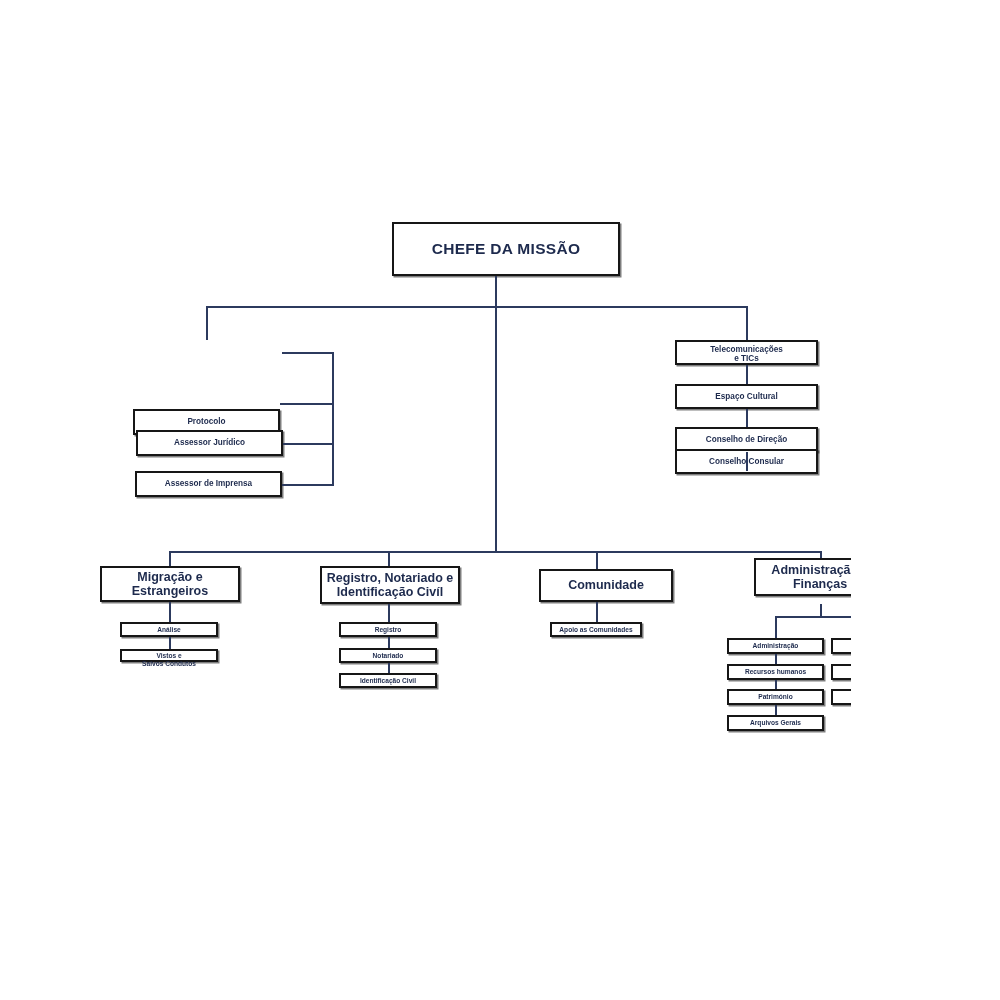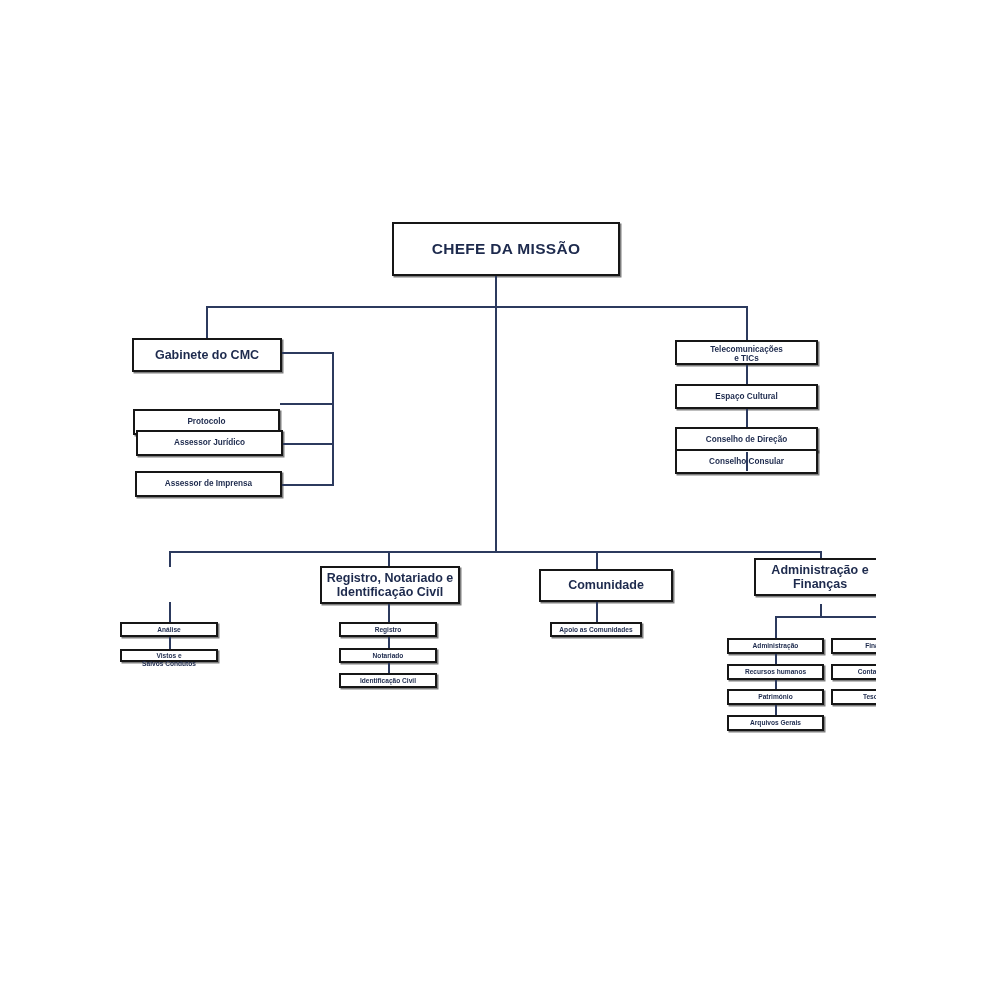--- a/index.html
+++ b/index.html
@@ -7,21 +7,20 @@
     padding: 0;
     background: #ffffff;
   }
   #canvas {
     position: relative;
     width: 851px;
     height: 1000px;
     background: #ffffff;
     font-family: "Liberation Sans", sans-serif;
     overflow: hidden;
-    padding-left: 25px;
   }
 
   
   .box {
     position: absolute;
     box-sizing: border-box;
     background: #ffffff;
     border: 2px solid #161616;
     box-shadow: 1.5px 1.5px 0 rgba(20,20,20,0.55);
     display: flex;
@@ -89,23 +88,20 @@
   <div class="ln vl-th" style="left:495px; top:276px; height:32px;"></div>
 
   <div class="ln hl-th" style="left:206px; top:306px; width:542px;"></div>
 
   <div class="ln vl-th" style="left:206px; top:306px; height:34px;"></div>
 
   <div class="ln vl-th" style="left:746px; top:306px; height:34px;"></div>
 
   <div class="ln vl-th" style="left:495px; top:306px; height:246px;"></div>
 
-  <div class="box lvl1" style="left:132px; top:338px; width:150px; height:34px;">
-    <span class="lbl">Gabinete do CMC</span>
-  </div>
 
   <div class="box lvl1s" style="left:133px; top:390px; width:147px; height:26px;margin-top:19px;">
     <span class="lbl">Protocolo</span>
   </div>
 
   <div class="box lvl1s" style="left:136px; top:430px; width:147px; height:26px;">
     <span class="lbl">Assessor Jurídico</span>
   </div>
 
   <div class="box lvl1s" style="left:135px; top:471px; width:147px; height:26px;">
@@ -138,20 +134,23 @@
   <div class="ln vl" style="left:746px; top:365px; height:19px;"></div>
   <div class="ln vl" style="left:746px; top:409px; height:18px;"></div>
   <div class="ln vl" style="left:746px; top:452px; height:19px;"></div>
 
   <div class="ln hl-th" style="left:169px; top:551px; width:652px;"></div>
   <div class="ln vl-th" style="left:169px; top:551px; height:16px;"></div>
   <div class="ln vl-th" style="left:388px; top:551px; height:16px;"></div>
   <div class="ln vl-th" style="left:596px; top:551px; height:18px;"></div>
   <div class="ln vl-th" style="left:820px; top:551px; height:16px;"></div>
 
+  <div class="box lvl1" style="left:100px; top:566px; width:140px; height:36px;">
+    <span class="lbl">Migração e Estrangeiros</span>
+  </div>
   <div class="ln vl" style="left:169px; top:602px; height:20px;"></div>
   <div class="box lvl2" style="left:120px; top:622px; width:98px; height:15px;">
     <span class="lbl">Análise</span>
   </div>
   <div class="ln vl" style="left:169px; top:637px; height:12px;"></div>
   <div class="box lvl2 overflow2" style="left:120px; top:649px; width:98px; height:13px;">
     <span class="lbl">Vistos e
 Salvos Condutos</span>
   </div>
 

